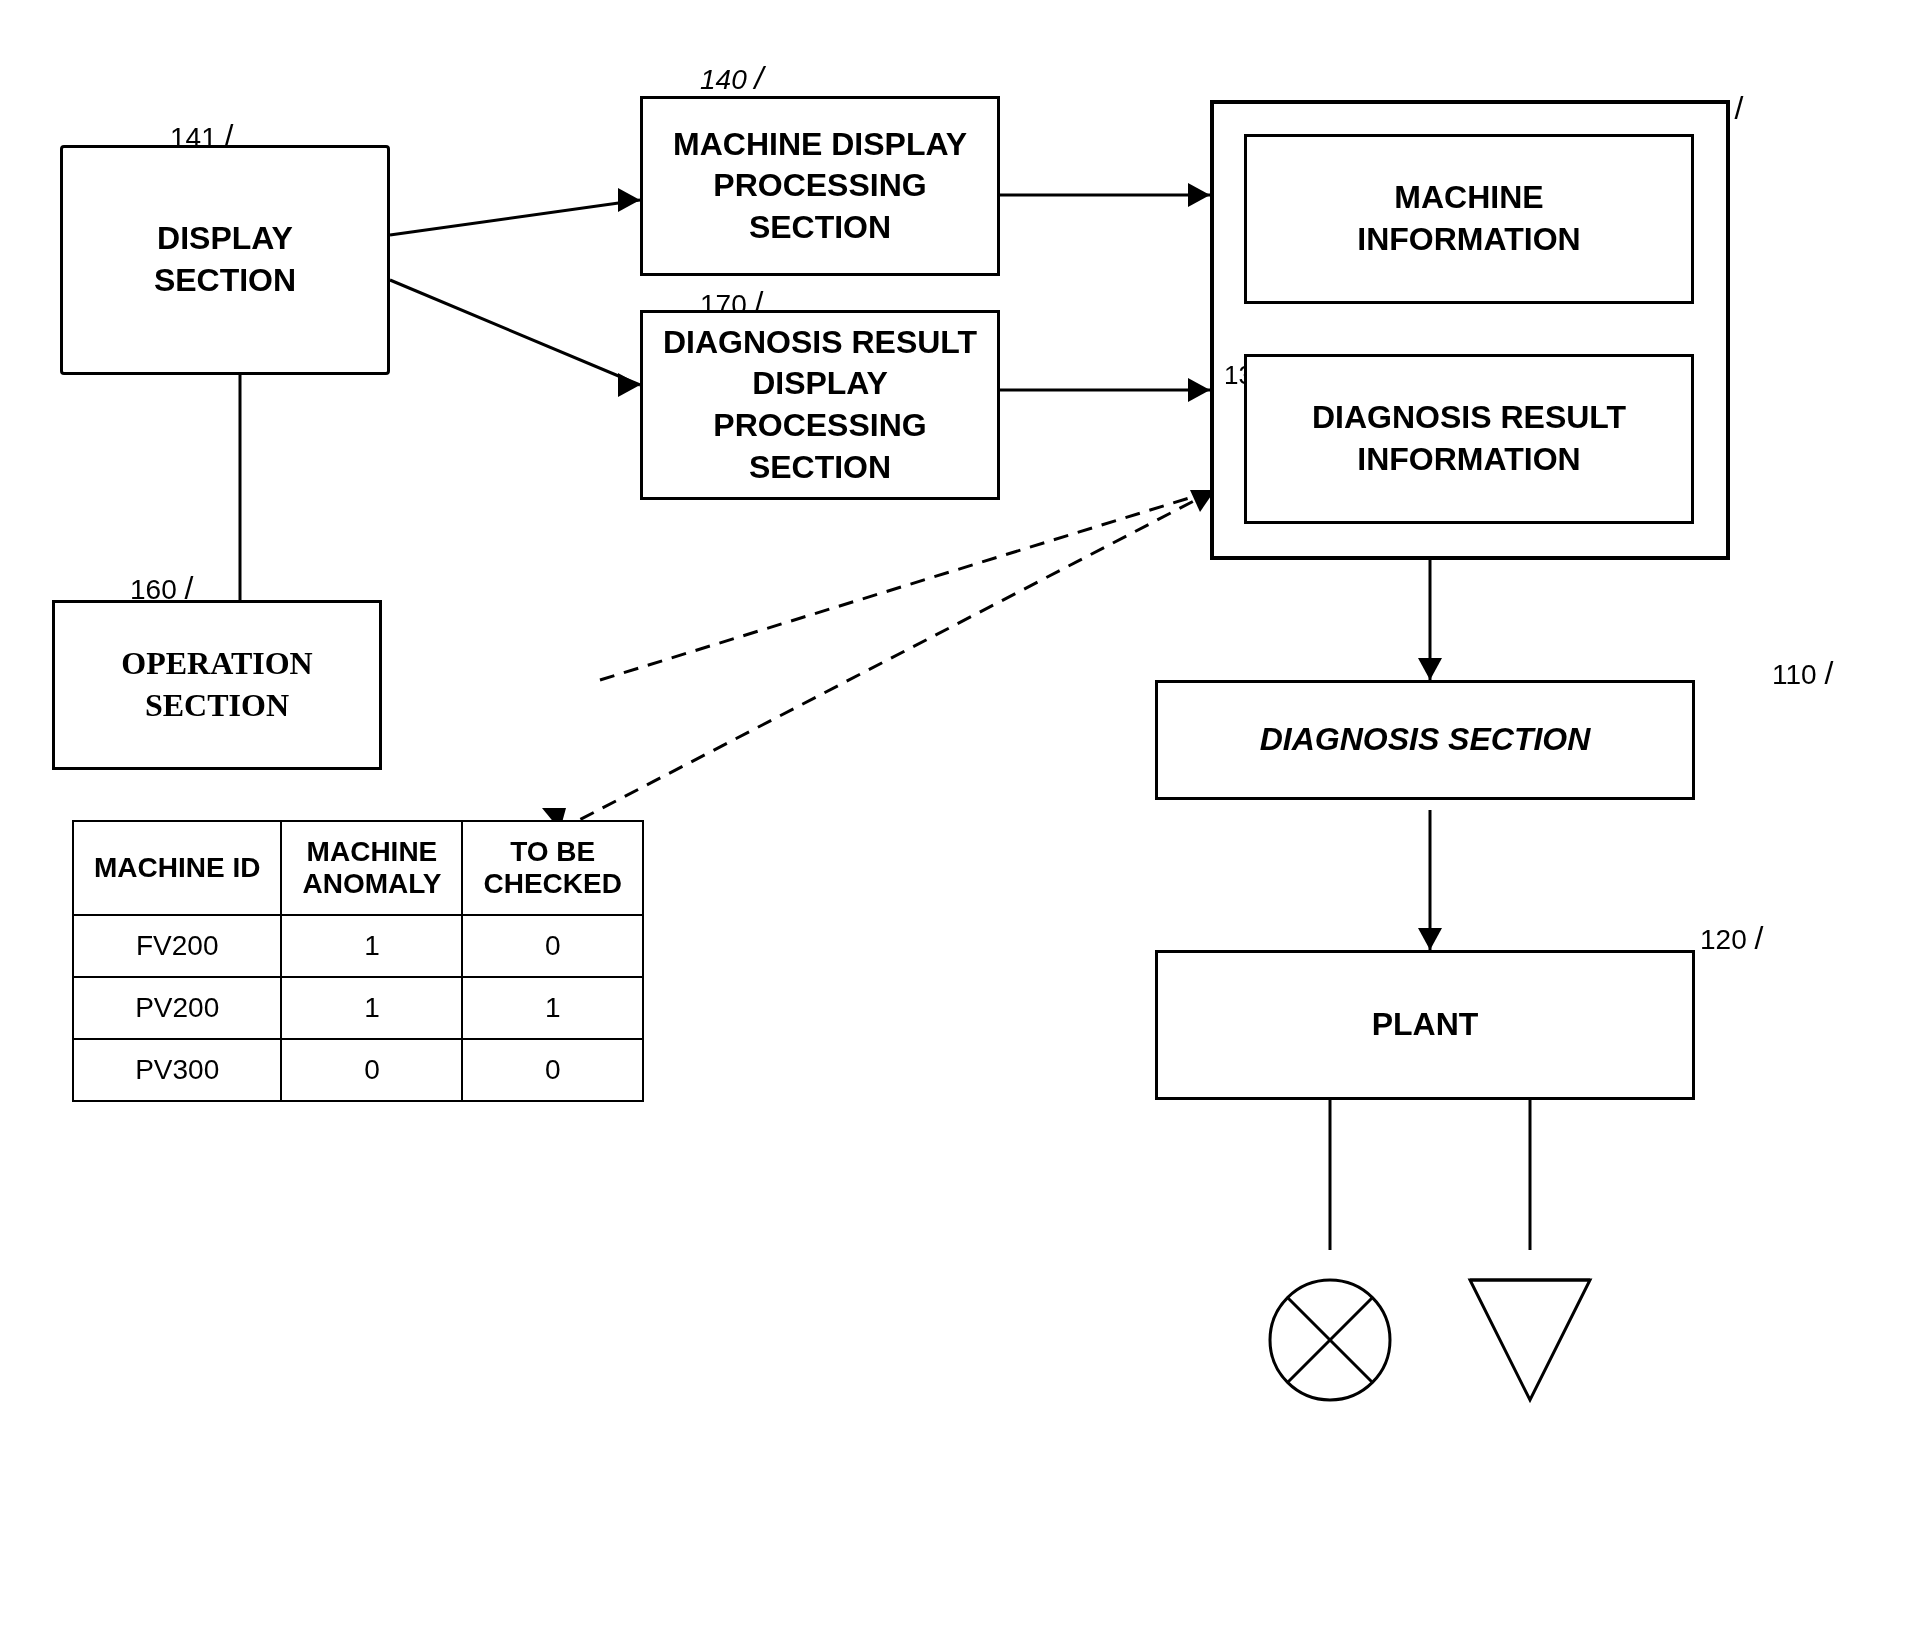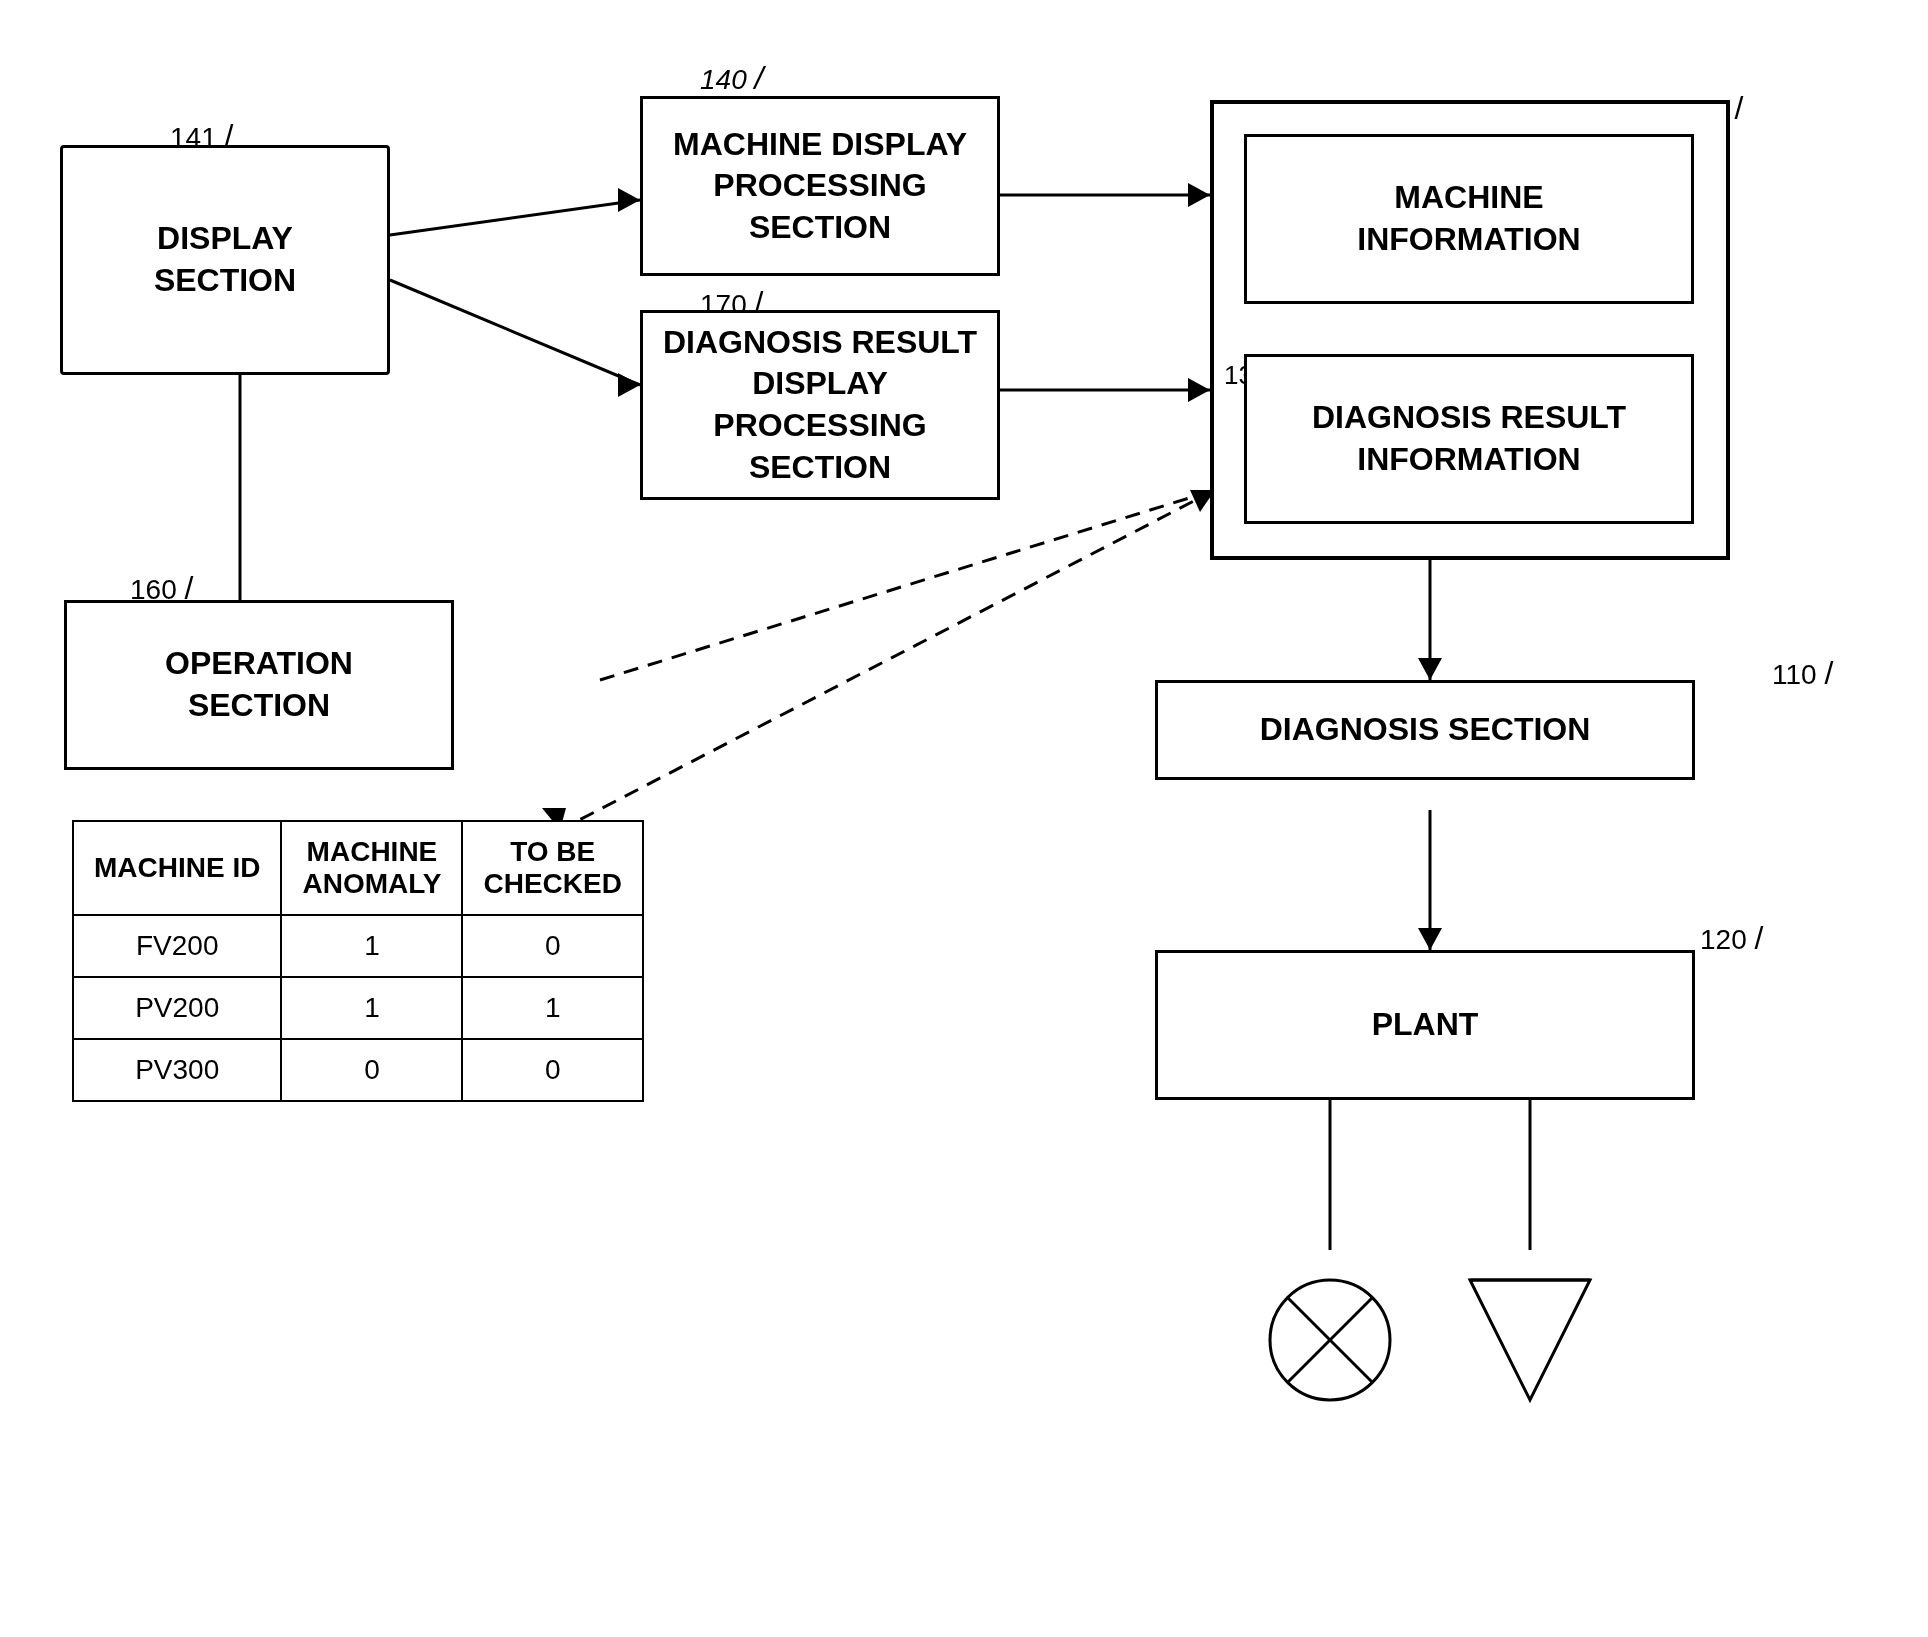--- a/index.html
+++ b/index.html
@@ -165,21 +165,21 @@
   <div class="box-rounded" style="left:60px; top:145px; width:330px; height:230px;">
     <span style="white-space:pre-line;">DISPLAY
 SECTION</span>
   </div>
 
   <div class="ref-label" style="left:130px; top:570px;">
     <span>160</span>
     <span style="font-size:32px;">/</span>
   </div>
 
-  <div class="box" style="left:64px; top:600px; width:390px; height:170px;">
+  <div class="box" style="left:52px; top:600px; width:330px; height:170px;font-family:Liberation Serif, serif;">
     <span style="white-space:pre-line;">OPERATION
 SECTION</span>
   </div>
 
   <div class="ref-label" style="left:1680px; top:90px;">
     <span>150</span>
     <span style="font-size:32px;">/</span>
   </div>
 
   <div class="outer-box" style="left:1210px; top:100px; width:520px; height:460px;">
@@ -201,21 +201,21 @@
       <span style="white-space:pre-line;">DIAGNOSIS RESULT
 INFORMATION</span>
     </div>
   </div>
 
   <div class="ref-label" style="left:1772px; top:655px;">
     <span>110</span>
     <span style="font-size:32px;">/</span>
   </div>
 
-  <div class="box" style="left:1155px; top:680px; width:540px; height:100px;">
+  <div class="box" style="left:1155px; top:680px; width:540px; height:120px;font-style:italic;">
     <span>DIAGNOSIS SECTION</span>
   </div>
 
   <div class="ref-label" style="left:1700px; top:920px;">
     <span>120</span>
     <span style="font-size:32px;">/</span>
   </div>
 
   <div class="box" style="left:1155px; top:950px; width:540px; height:150px;">
     <span>PLANT</span>

